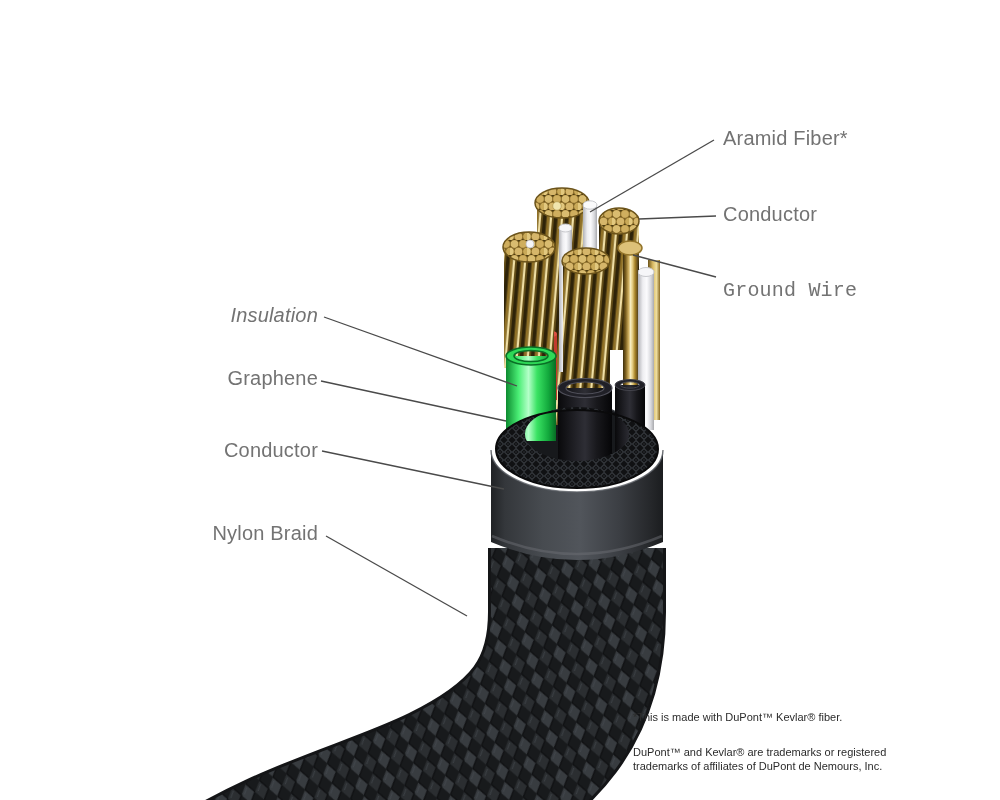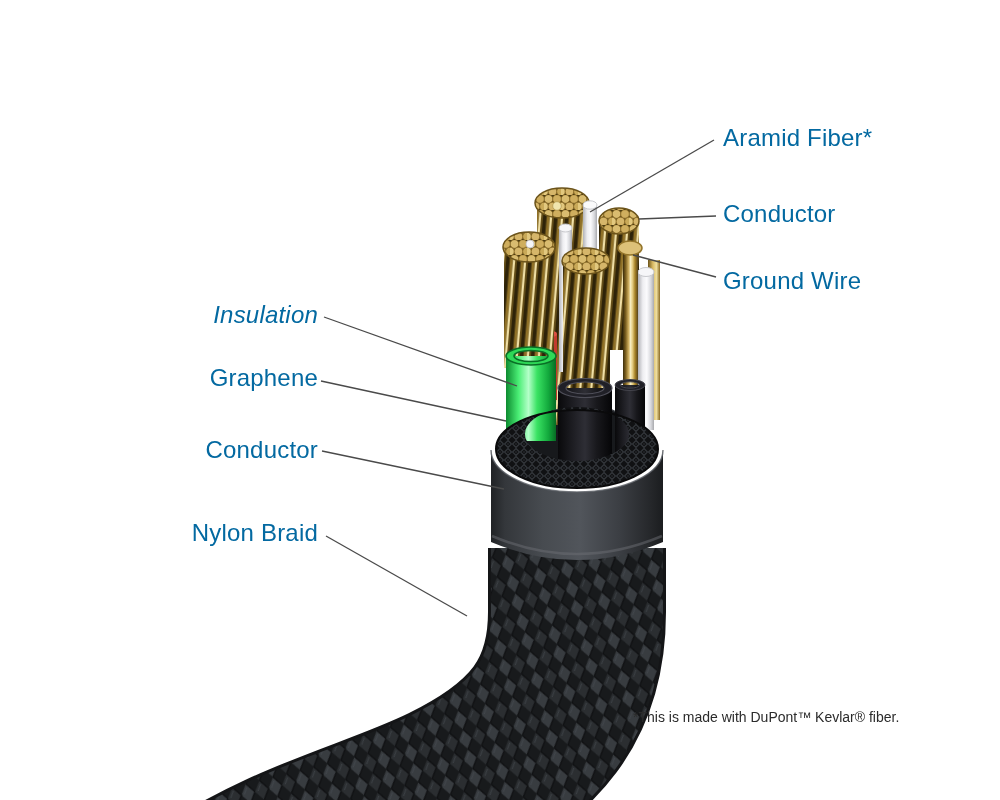--- a/index.html
+++ b/index.html
@@ -1,22 +1,22 @@
 <!DOCTYPE html>
 <html><head>
 <meta charset="utf-8">
 <style>
   html,body{margin:0;padding:0;background:#fff;}
   #stage{position:relative;width:1000px;height:800px;background:#ffffff;overflow:hidden;
          font-family:"Liberation Sans","DejaVu Sans",sans-serif;}
   #artwork{position:absolute;left:0;top:0;width:1000px;height:800px;}
-  .callout{position:absolute;color:#0369a1;font-size:24px;letter-spacing:.2px;line-height:22px;white-space:nowrap;}
+  .callout{position:absolute;color:#737373;font-size:20px;letter-spacing:.2px;line-height:22px;white-space:nowrap;}
   .callout.right{text-align:left;}
   .callout.left{text-align:right;}
-  .footnote{position:absolute;color:#2b2b2b;font-size:14px;line-height:14px;white-space:pre-line;font-weight:500;}
+  .footnote{position:absolute;color:#2b2b2b;font-size:11px;line-height:14px;white-space:pre-line;font-weight:500;}
 </style>
 </head>
 <body>
 
 <div id="stage">
 
   <svg id="artwork" viewBox="0 0 1000 800" aria-hidden="true">
     <defs>
       <pattern id="braid" width="28" height="20" patternUnits="userSpaceOnUse" patternTransform="rotate(-14)">
         <rect width="28" height="20" fill="#181a1c"></rect>
@@ -166,21 +166,23 @@
       <line x1="716" y1="277" x2="633" y2="255"></line>
       <line x1="324" y1="317" x2="517" y2="386"></line>
       <line x1="321" y1="381" x2="506" y2="421"></line>
       <line x1="322" y1="451" x2="504" y2="489"></line>
       <line x1="326" y1="536" x2="467" y2="616"></line>
     </g>
   </svg>
 
   <div class="callout right" style="left:723px;top:127px;">Aramid Fiber*</div>
   <div class="callout right" style="left:723px;top:203px;">Conductor</div>
-  <div class="callout right" style="left:723px;top:270px;">Ground Wire</div>
+  <div class="callout right" style="left:723px;top:280px;font-family:Liberation Mono, monospace;">Ground Wire</div>
   <div class="callout left" style="right:682px;top:304px;font-style:italic;">Insulation</div>
   <div class="callout left" style="right:682px;top:367px;">Graphene</div>
   <div class="callout left" style="right:682px;top:439px;">Conductor</div>
   <div class="callout left" style="right:682px;top:522px;margin-left:40px;">Nylon Braid</div>
 
   <div class="footnote" style="left:633px;top:710px;">*This is made with DuPont™ Kevlar® fiber.</div>
+  <div class="footnote" style="left:633px;top:745px;">DuPont™ and Kevlar® are trademarks or registered
+trademarks of affiliates of DuPont de Nemours, Inc.</div>
 
 </div>
 
 </body></html>

